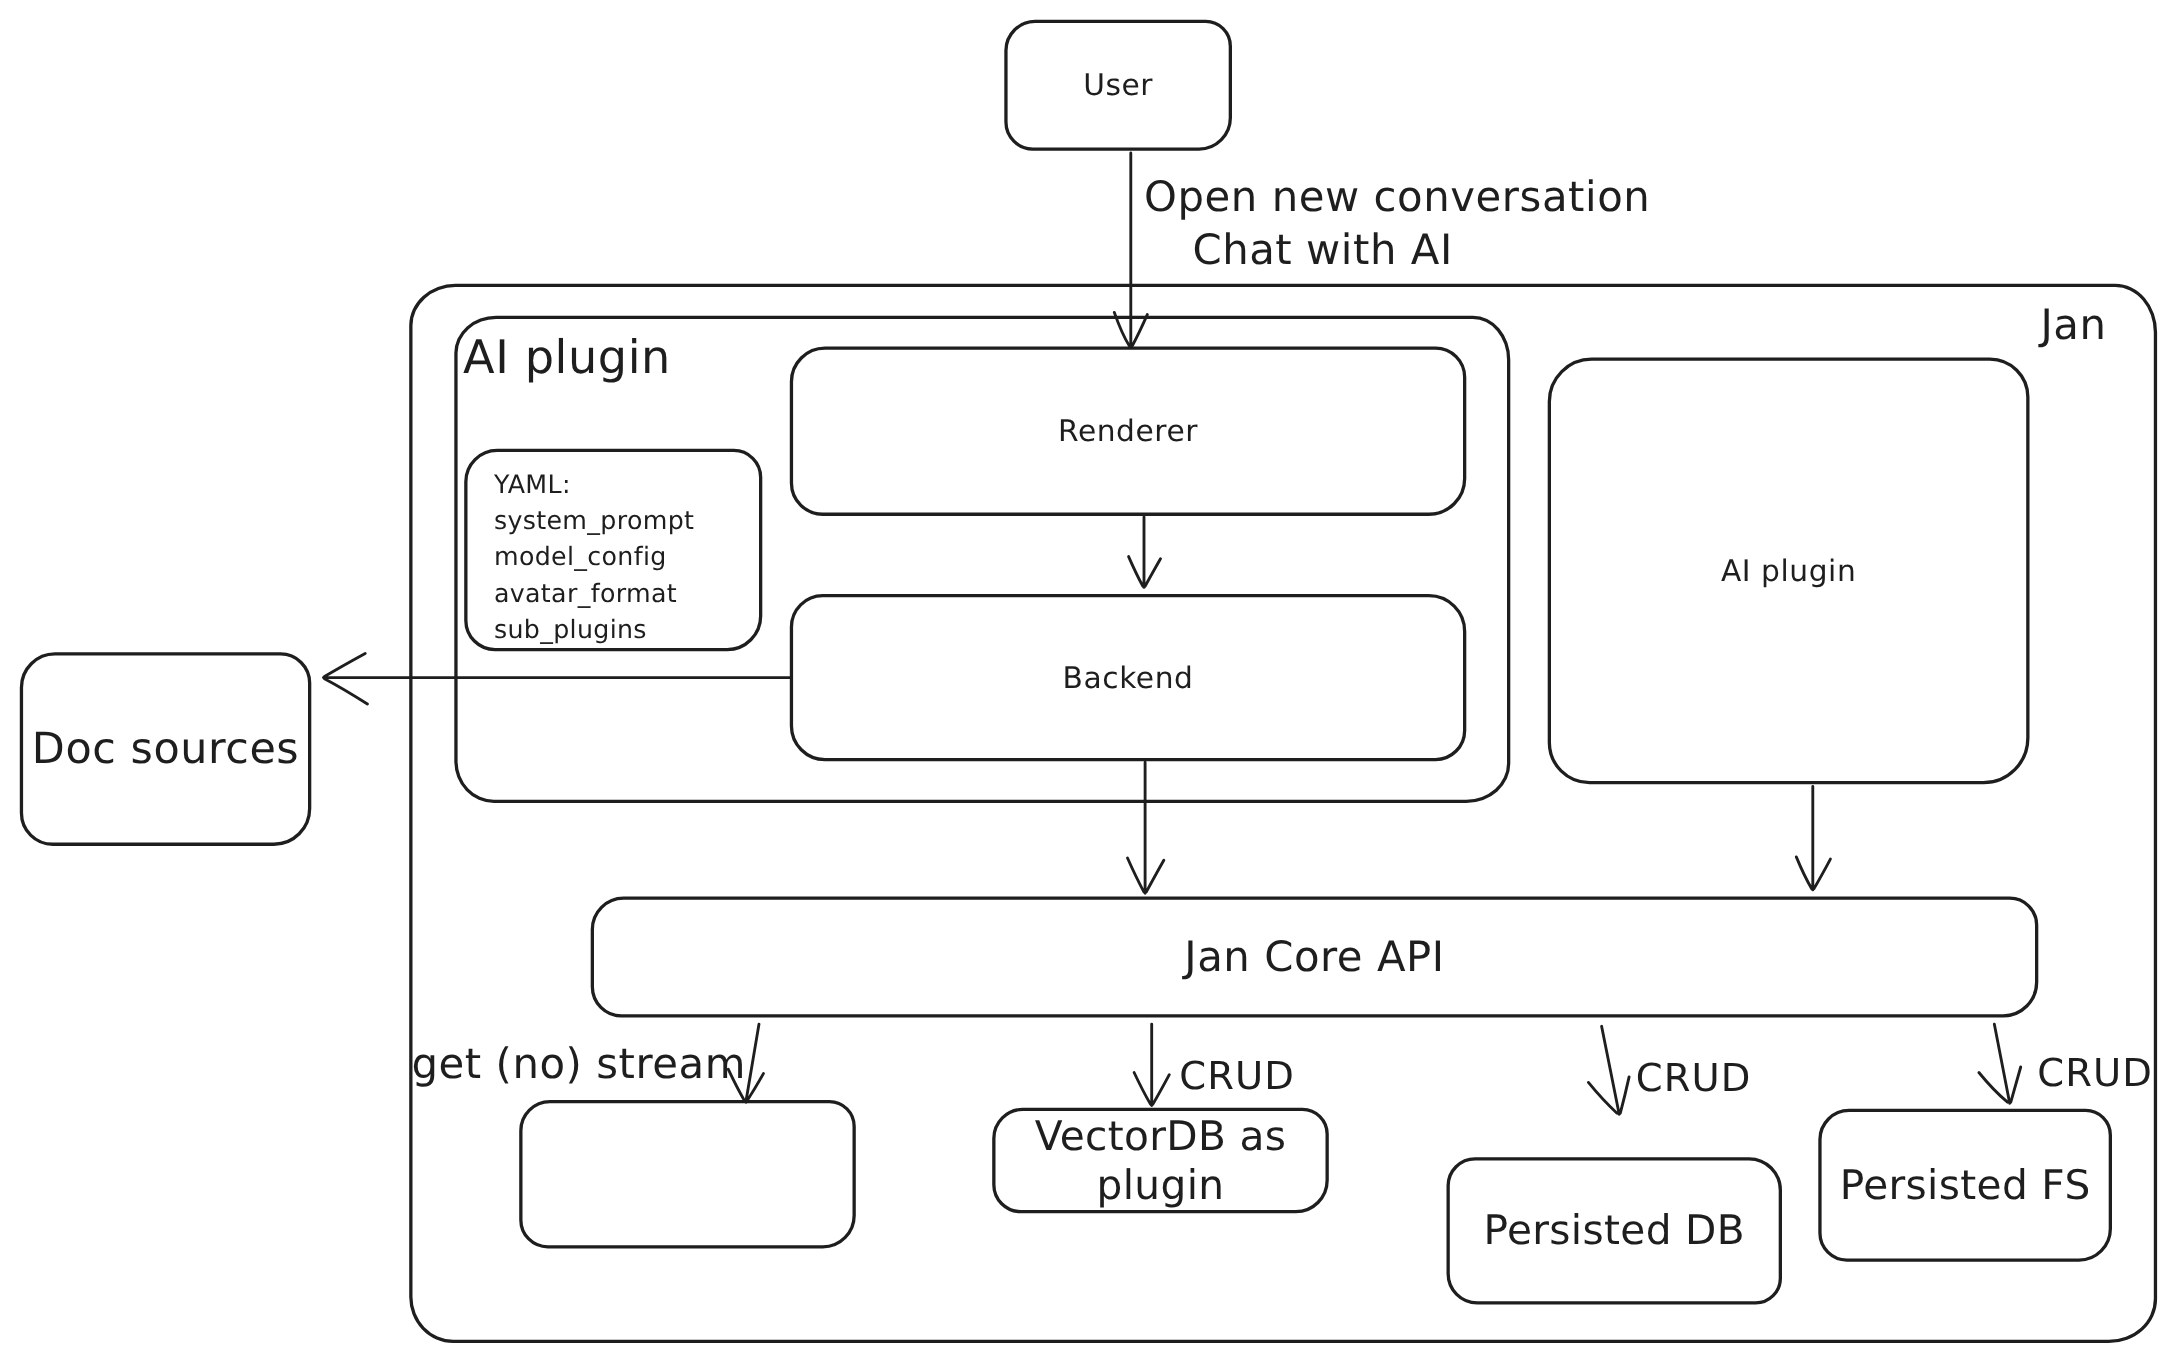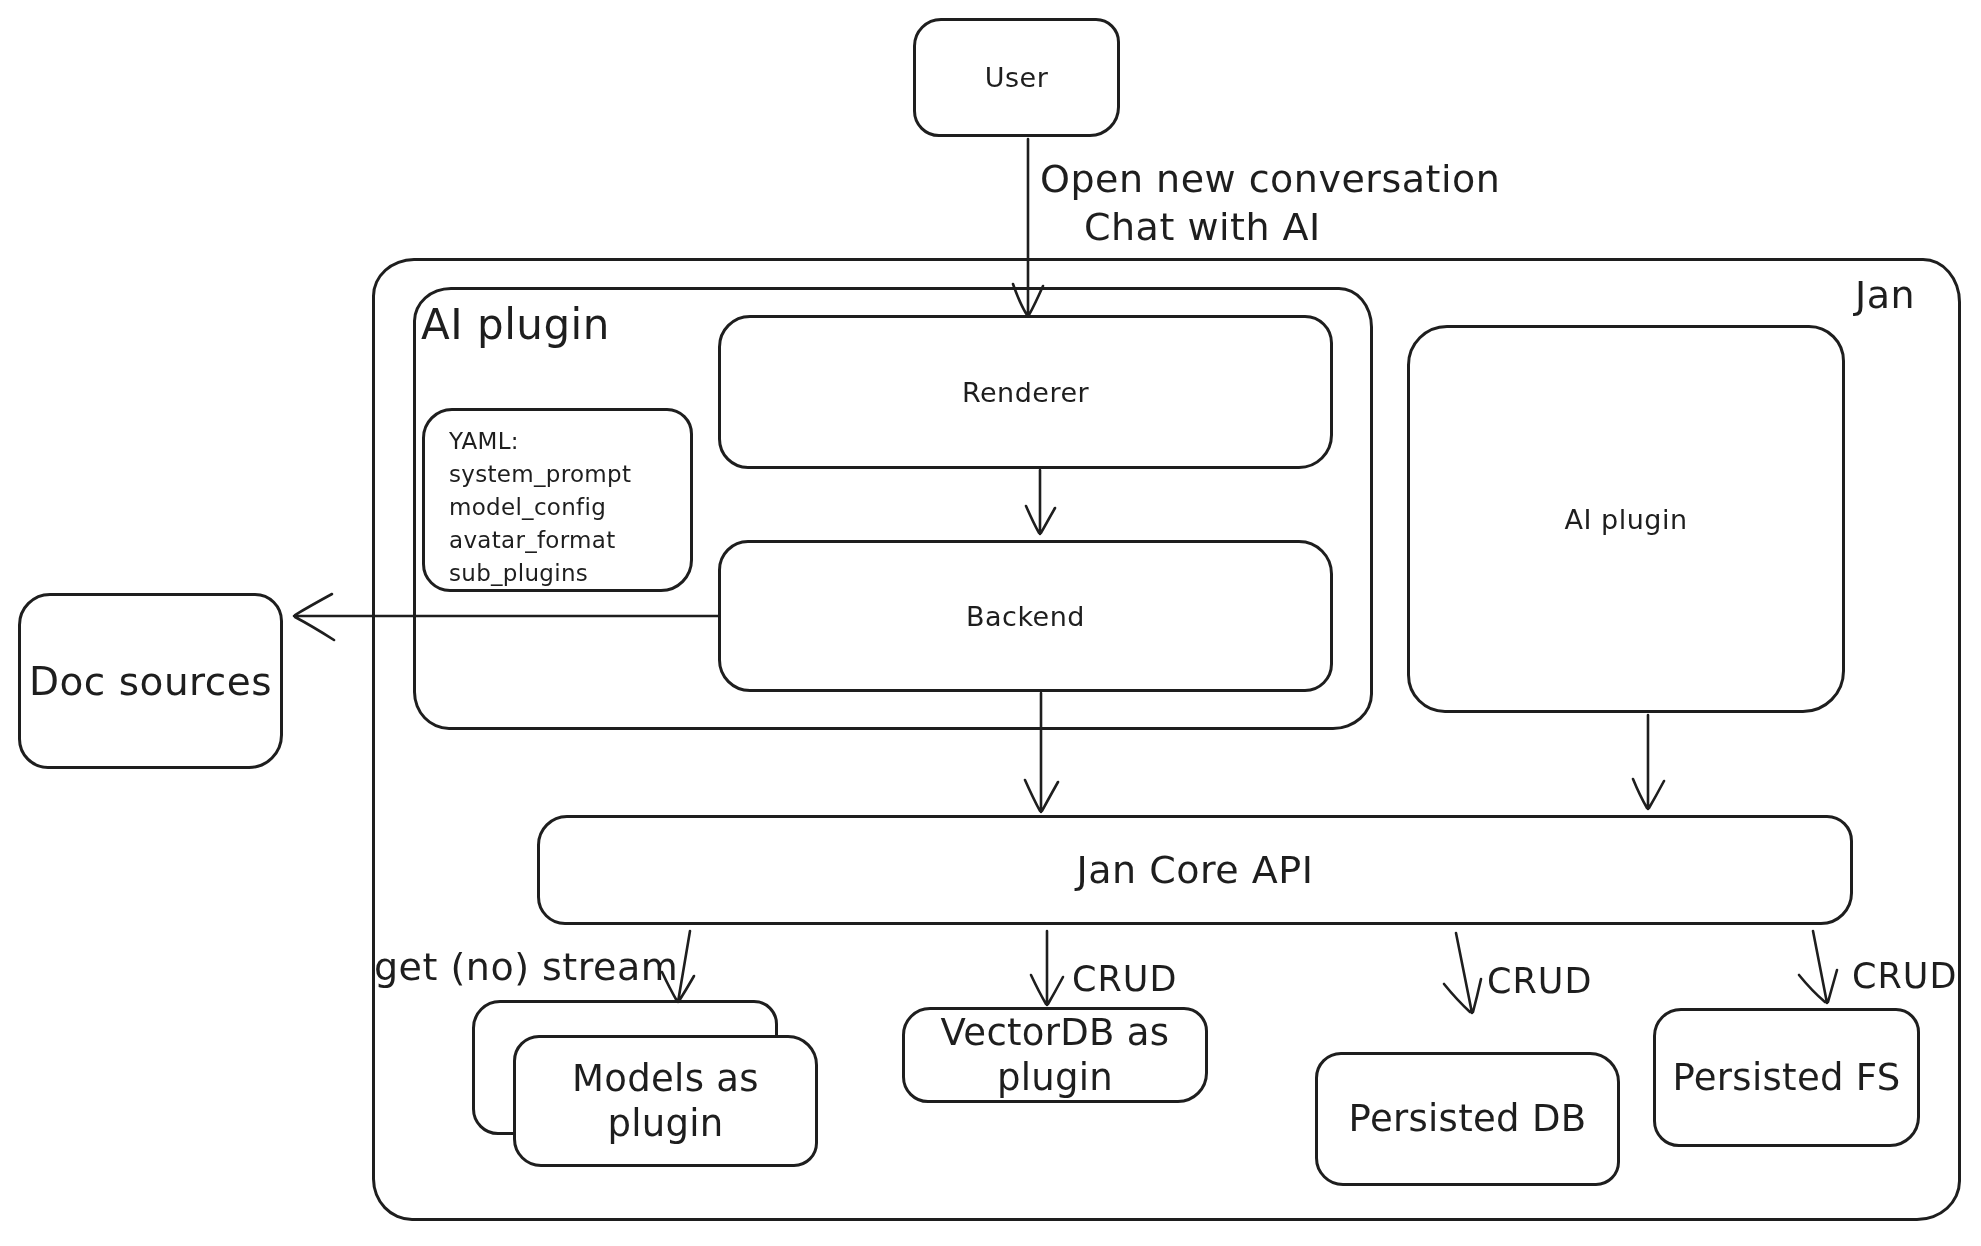--- a/index.html
+++ b/index.html
@@ -99,23 +99,20 @@
 
   <div class="box" style="left:913px; top:18px; width:207px; height:119px; border-radius:28px 24px 30px 26px; z-index:5;">
     <span class="node-label">User</span>
   </div>
 
   <div class="box" style="left:537px; top:815px; width:1316px; height:110px; border-radius:30px 26px 32px 28px; z-index:5;">
     <span class="node-label" style="font-size:38px;">Jan Core API</span>
   </div>
 
   <div class="box" style="left:472px; top:1000px; width:306px; height:135px; border-radius:28px 24px 30px 26px; z-index:5;"></div>
-  <div class="box" style="left:513px; top:1035px; width:305px; height:132px; border-radius:26px 30px 24px 28px; z-index:6; padding:0 30px;">
-    <span class="small-node-label" style="white-space:normal;">Models as plugin</span>
-  </div>
 
   <div class="box" style="left:902px; top:1007px; width:306px; height:96px; border-radius:28px 24px 30px 26px; z-index:5; padding:0 24px;">
     <span class="small-node-label" style="white-space:normal;">VectorDB as plugin</span>
   </div>
 
   <div class="box" style="left:1315px; top:1008px; width:305px; height:134px; border-radius:26px 30px 24px 28px; z-index:5;margin-top:44px;">
     <span class="small-node-label">Persisted DB</span>
   </div>
 
   <div class="box" style="left:1653px; top:1008px; width:267px; height:139px; border-radius:28px 24px 30px 26px; z-index:5;">

